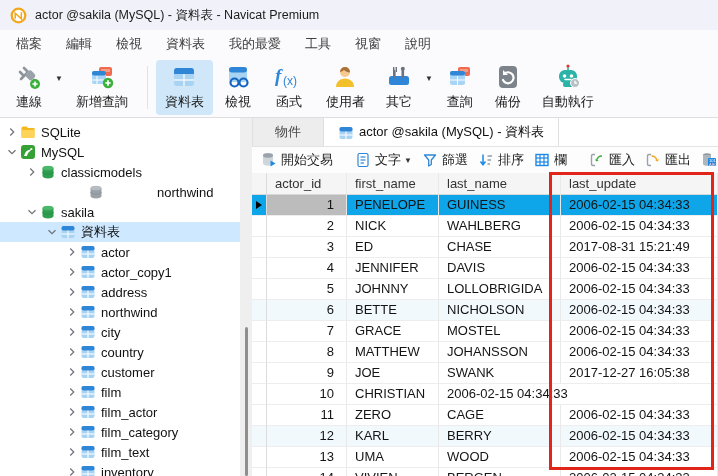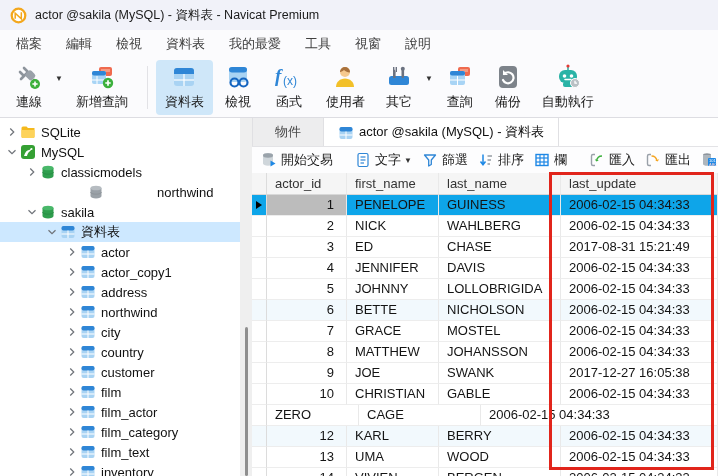--- a/index.html
+++ b/index.html
@@ -646,25 +646,25 @@
             <div class="g-cell csel"></div>
             <div class="g-cell c0">9</div>
             <div class="g-cell c1">JOE</div>
             <div class="g-cell c2">SWANK</div>
             <div class="g-cell c3">2017-12-27 16:05:38</div>
           </div>
           <div class="g-row">
             <div class="g-cell csel"></div>
             <div class="g-cell c0">10</div>
             <div class="g-cell c1">CHRISTIAN</div>
-            <div class="g-cell c2">GABLE</div>
-            <div class="g-cell c3">2006-02-15 04:34:33</div>
-          </div>
-          <div class="g-row">
-            <div class="g-cell csel"></div>
+            <div class="g-cell c3">2006-02-15 04:34:33</div>
+          </div>
+          <div class="g-row">
+            <div class="g-cell csel"></div>
+            <div class="g-cell c0">11</div>
             <div class="g-cell c1">ZERO</div>
             <div class="g-cell c2">CAGE</div>
             <div class="g-cell c3">2006-02-15 04:34:33</div>
           </div>
           <div class="g-row tint">
             <div class="g-cell csel"></div>
             <div class="g-cell c0">12</div>
             <div class="g-cell c1">KARL</div>
             <div class="g-cell c2">BERRY</div>
             <div class="g-cell c3">2006-02-15 04:34:33</div>

